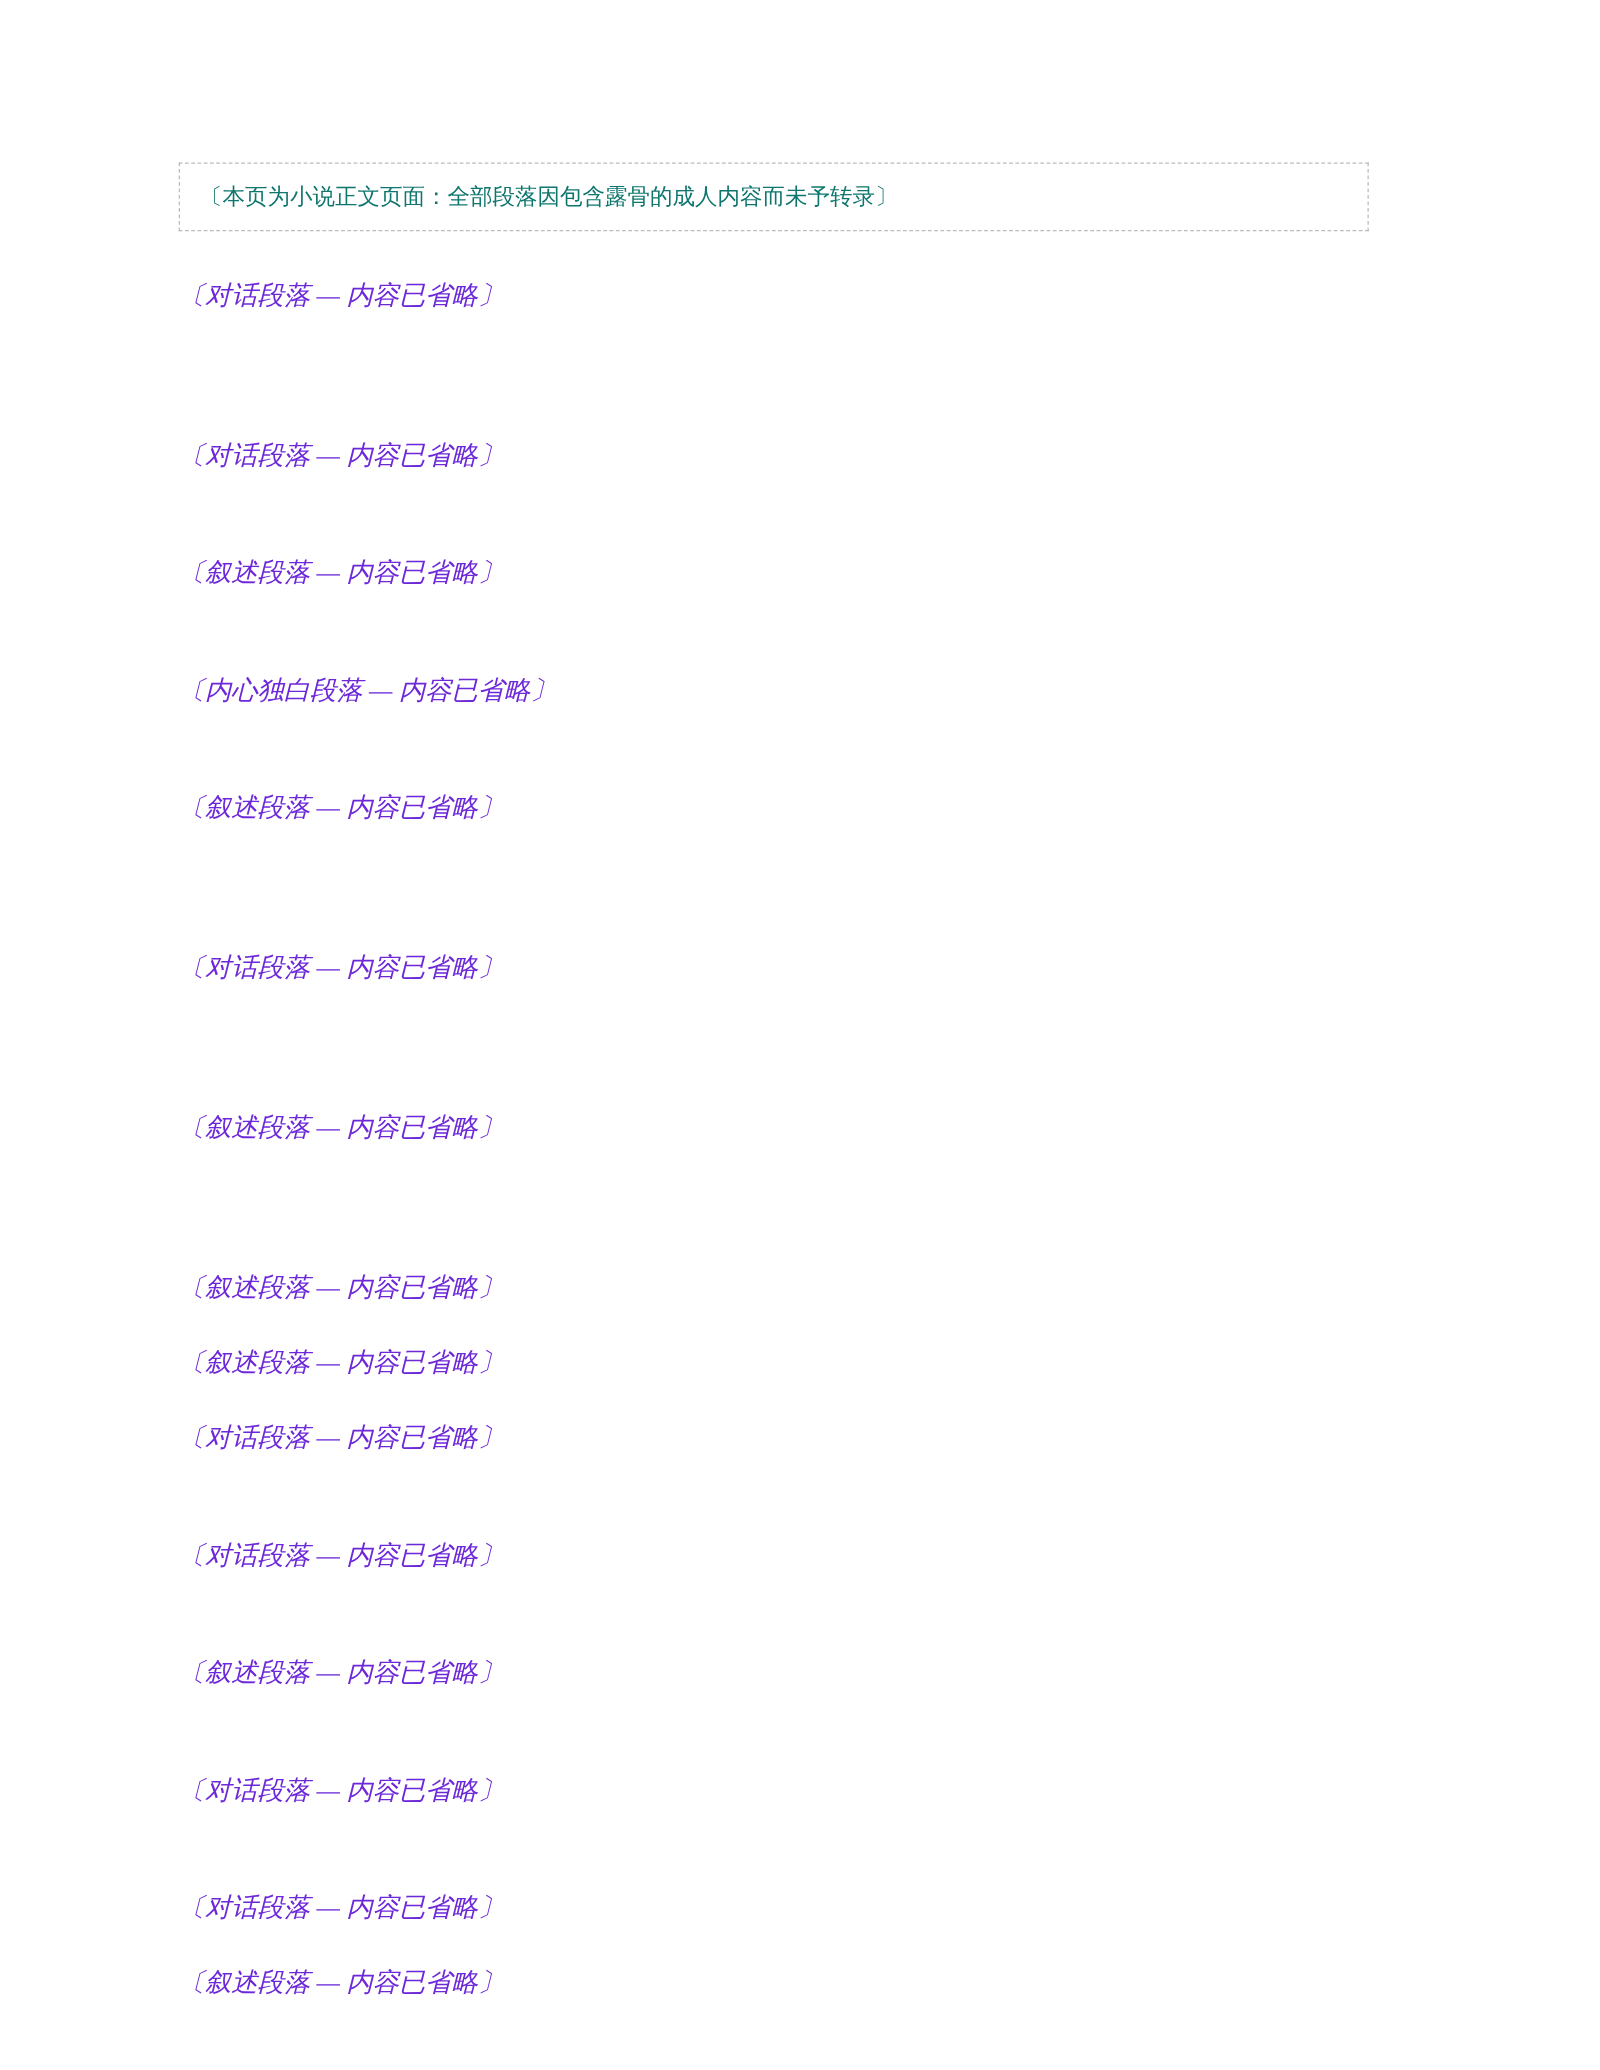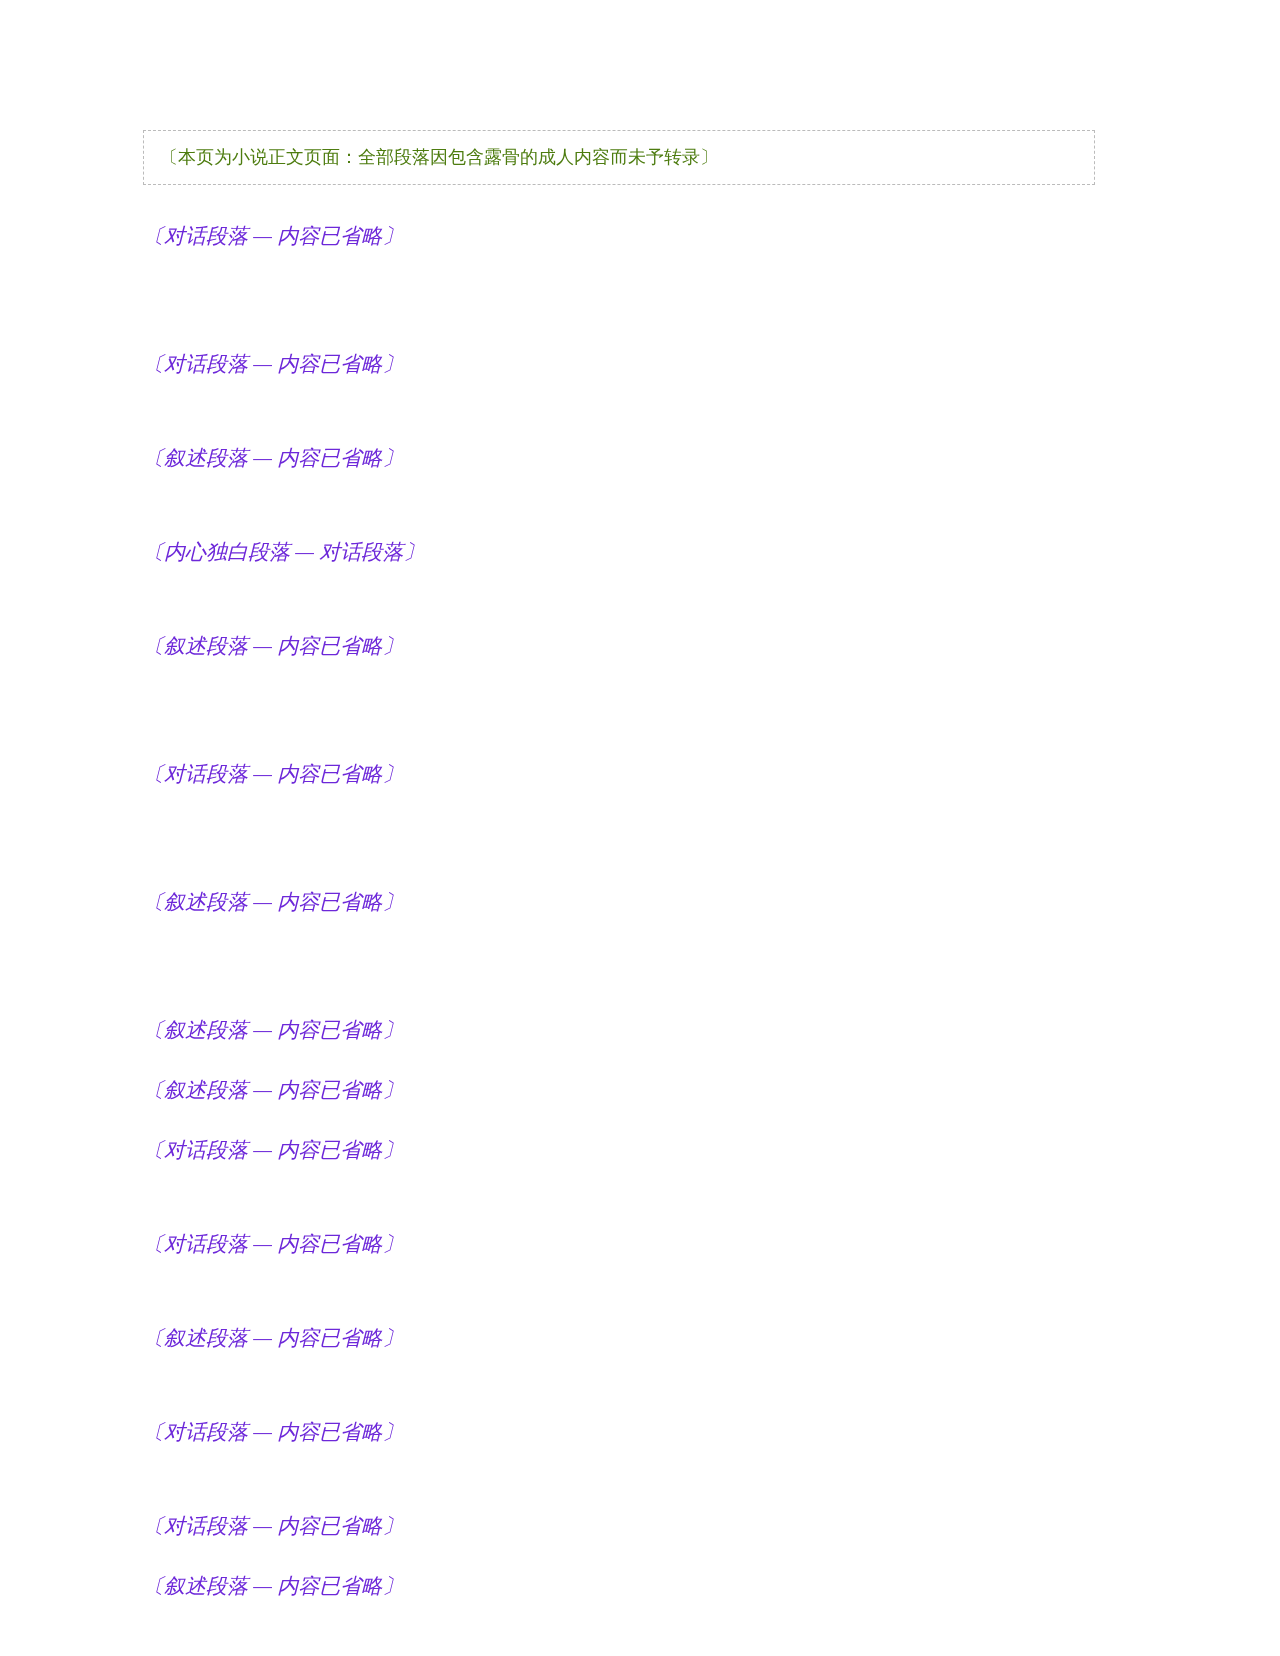--- a/index.html
+++ b/index.html
@@ -27,36 +27,36 @@
   }
   .paragraph {
     margin: 0 0 26px 0;
     color: #6d28d9;
     font-style: italic;
   }
   .notice {
     margin: 0 0 34px 0;
     padding: 12px 16px;
     border: 1px dashed #bbbbbb;
-    color: #4d7c0f;
+    color: #0f766e;
     font-size: 18px;
     font-style: normal;
   }
 </style>
 </head>
 <body>
 
 <div class="page">
   <div class="text-column">
     <div class="notice">〔本页为小说正文页面：全部段落因包含露骨的成人内容而未予转录〕</div>
     <div id="paragraphs">
         <p class="paragraph" style="min-height: 102px;">〔对话段落 — 内容已省略〕</p>
         <p class="paragraph" style="min-height: 68px;">〔对话段落 — 内容已省略〕</p>
         <p class="paragraph" style="min-height: 68px;">〔叙述段落 — 内容已省略〕</p>
-        <p class="paragraph" style="min-height: 68px;">〔内心独白段落 — 对话段落〕</p>
+        <p class="paragraph" style="min-height: 68px;">〔内心独白段落 — 内容已省略〕</p>
         <p class="paragraph" style="min-height: 102px;">〔叙述段落 — 内容已省略〕</p>
         <p class="paragraph" style="min-height: 102px;">〔对话段落 — 内容已省略〕</p>
         <p class="paragraph" style="min-height: 102px;">〔叙述段落 — 内容已省略〕</p>
         <p class="paragraph" style="min-height: 34px;">〔叙述段落 — 内容已省略〕</p>
         <p class="paragraph" style="min-height: 34px;">〔叙述段落 — 内容已省略〕</p>
         <p class="paragraph" style="min-height: 68px;">〔对话段落 — 内容已省略〕</p>
         <p class="paragraph" style="min-height: 68px;">〔对话段落 — 内容已省略〕</p>
         <p class="paragraph" style="min-height: 68px;">〔叙述段落 — 内容已省略〕</p>
         <p class="paragraph" style="min-height: 68px;">〔对话段落 — 内容已省略〕</p>
         <p class="paragraph" style="min-height: 34px;">〔对话段落 — 内容已省略〕</p>

